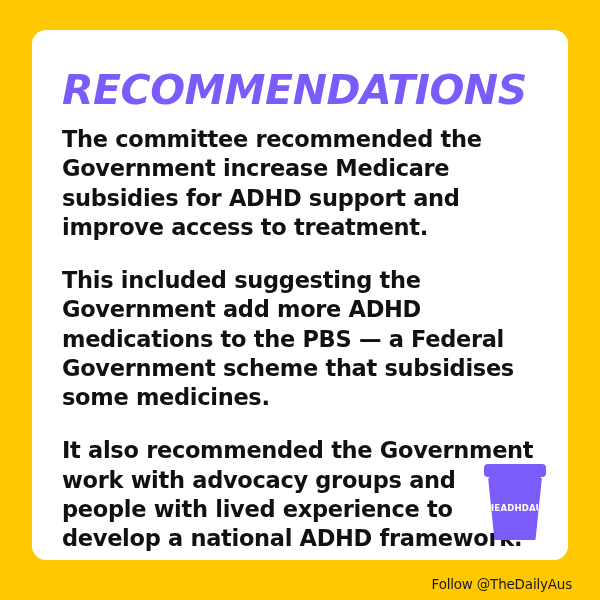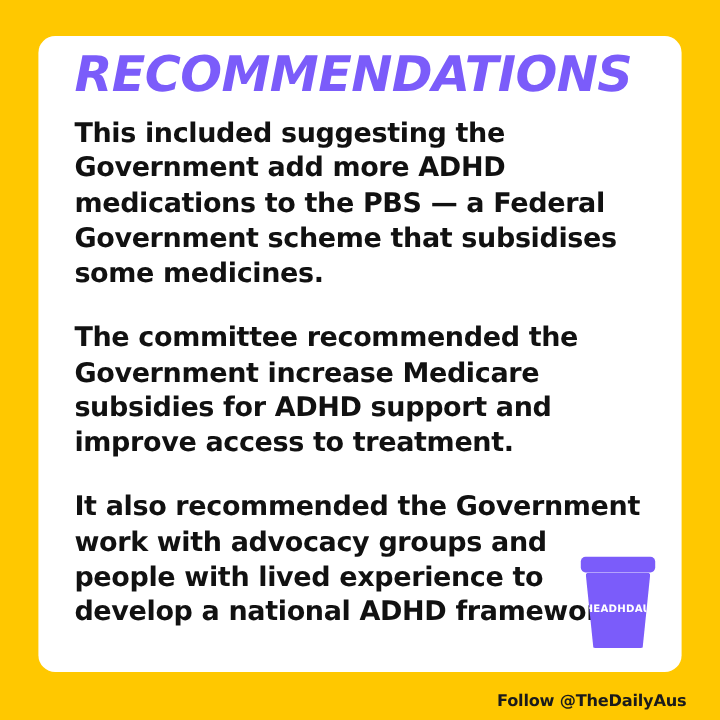--- a/index.html
+++ b/index.html
@@ -22,21 +22,21 @@
   }
   .card {
     position: absolute;
     left: 32px;
     top: 30px;
     width: 536px;
     height: 530px;
     background: #FFFFFF;
     border-radius: 14px;
     box-sizing: border-box;
-    padding: 12px 30px 20px 30px;
+    padding: 40px 30px 20px 30px;
     overflow: hidden;
   }
   .headline {
     font-family: "DejaVu Sans", sans-serif;
     font-weight: 700;
     font-style: italic;
     font-size: 41px;
     line-height: 1;
     letter-spacing: -0.5px;
     color: #7B5CFA;
@@ -97,37 +97,37 @@
     width: 26px;
     height: 2px;
     background: #FFFFFF;
     margin: 2px 0;
   }
   .follow {
     position: absolute;
     right: 28px;
     bottom: 8px;
     font-family: "DejaVu Sans", sans-serif;
-    font-weight: 700;
+    font-weight: 400;
     font-size: 13.5px;
     color: #1B1B1B;
     letter-spacing: -0.2px;
   }
 </style>
 </head>
 <body>
 
 <div class="slide">
 
   <div class="card">
     <h1 class="headline">RECOMMENDATIONS</h1>
 
+    <p class="para">The committee recommended the Government increase Medicare subsidies for ADHD support and improve access to treatment.</p>
+
     <p class="para">This included suggesting the Government add more ADHD medications to the PBS — a Federal Government scheme that subsidises some medicines.</p>
-
-    <p class="para">The committee recommended the Government increase Medicare subsidies for ADHD support and improve access to treatment.</p>
 
     <p class="para">It also recommended the Government work with advocacy groups and people with lived experience to develop a national ADHD framework.</p>
 
     <div class="cup">
       <div class="cup-lid"></div>
       <div class="cup-body">
         <span class="cup-text">THE</span>
         <span class="cup-rule"></span>
         <span class="cup-text">ADHD</span>
         <span class="cup-rule"></span>

